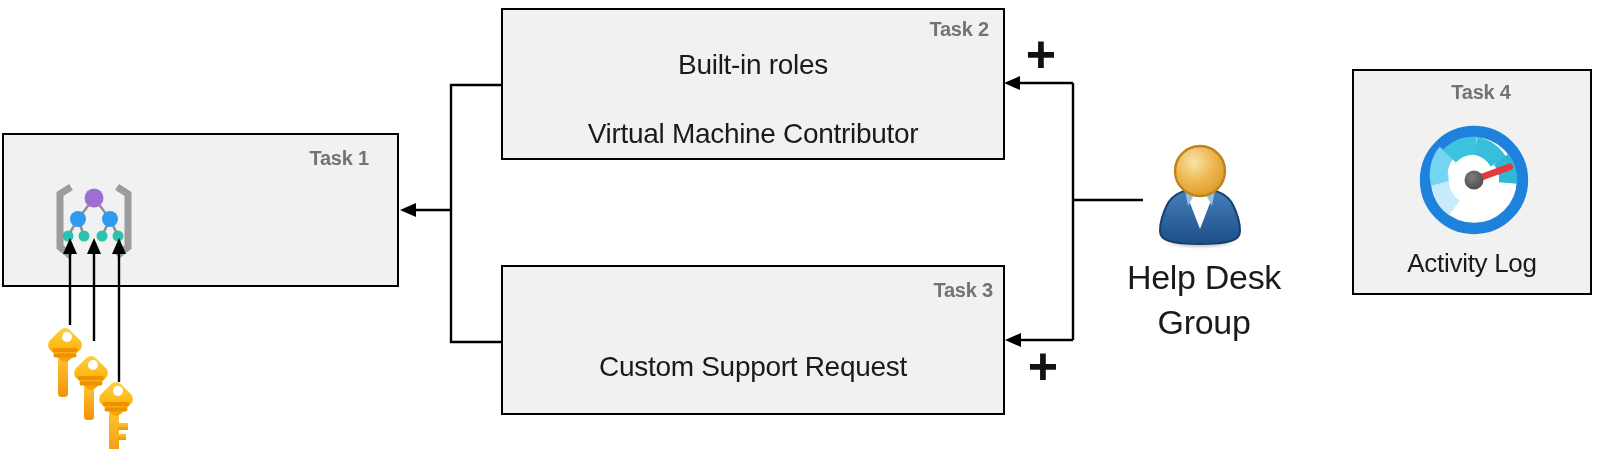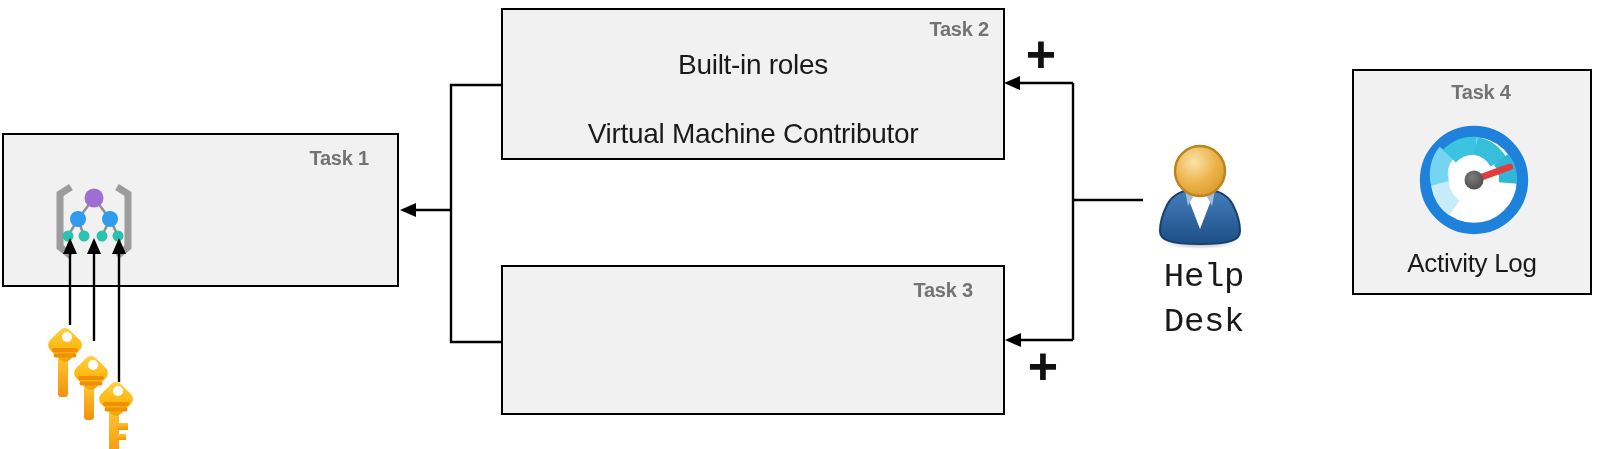--- a/index.html
+++ b/index.html
@@ -48,21 +48,22 @@
     </svg>
   </div>
 
   <div class="tbox" style="left:501px;top:8px;width:504px;height:152px;">
     <div class="tlabel" style="right:14px;top:8px;">Task 2</div>
     <div class="tline" style="top:34px;">Built-in roles</div>
     <div class="tline" style="top:75px;margin-top:28px;">Virtual Machine Contributor</div>
   </div>
 
   <div class="tbox" style="left:501px;top:265px;width:504px;height:150px;">
-    <div class="tlabel" style="right:30px;top:12px;">Task 3</div>
+    <div class="tlabel" style="right:10px;top:12px;">Task 3</div>
+    <div class="tline" style="top:79px;">Custom Support Request</div>
   </div>
 
   <div class="tbox" style="left:1352px;top:69px;width:240px;height:226px;">
     <div class="tlabel" style="left:0;right:0;top:10px;text-align:center;padding-left:18px;">Task 4</div>
 
     <svg class="abs" style="left:63px;top:52px;" width="114" height="114" viewBox="0 0 120 120">
       <defs>
         <radialGradient id="hubg" cx="40%" cy="35%" r="80%">
           <stop offset="0%" stop-color="#7d7d7d"></stop>
             <stop offset="100%" stop-color="#454545"></stop>
@@ -98,22 +99,23 @@
           <stop offset="100%" stop-color="#b5b5b5" stop-opacity="0"></stop>
       </radialGradient>
     </defs>
     <ellipse cx="46" cy="101" rx="36" ry="5" fill="url(#shadowg)"></ellipse>
     <path d="M 46 46 C 63 46 74 52 79 62 C 84 72 86 82 86 88 C 86 97 77 101 46 101 C 15 101 6 97 6 88 C 6 82 8 72 13 62 C 18 52 29 46 46 46 Z" fill="url(#bodyg)" stroke="#16406F" stroke-width="2"></path>
     <polygon points="31,47 46,86 61,47" fill="#ffffff"></polygon>
     <polygon points="31,47 41,50 34,63" fill="#9dbede"></polygon>
     <polygon points="61,47 51,50 58,63" fill="#9dbede"></polygon>
     <circle cx="46" cy="28" r="25" fill="url(#headg)" stroke="#BF831D" stroke-width="2.4"></circle>
   </svg>
-  <div class="actor-label" style="left:1114px;top:255px;width:180px;font-family:Liberation Mono, monospace;">
+  <div class="actor-label" style="left:1114px;top:255px;width:180px;">
     <div>Help Desk</div>
+    <div>Group</div>
   </div>
 
   <div class="plus" style="left:1011px;top:26px;">+</div>
   <div class="plus" style="left:1013px;top:338px;">+</div>
 
   <svg class="overlay" width="1606" height="449" viewBox="0 0 1606 449">
     <defs>
       <linearGradient id="kg" x1="0" y1="0" x2="1" y2="1">
         <stop offset="0%" stop-color="#FFD24A"></stop>
           <stop offset="55%" stop-color="#FDB912"></stop>

